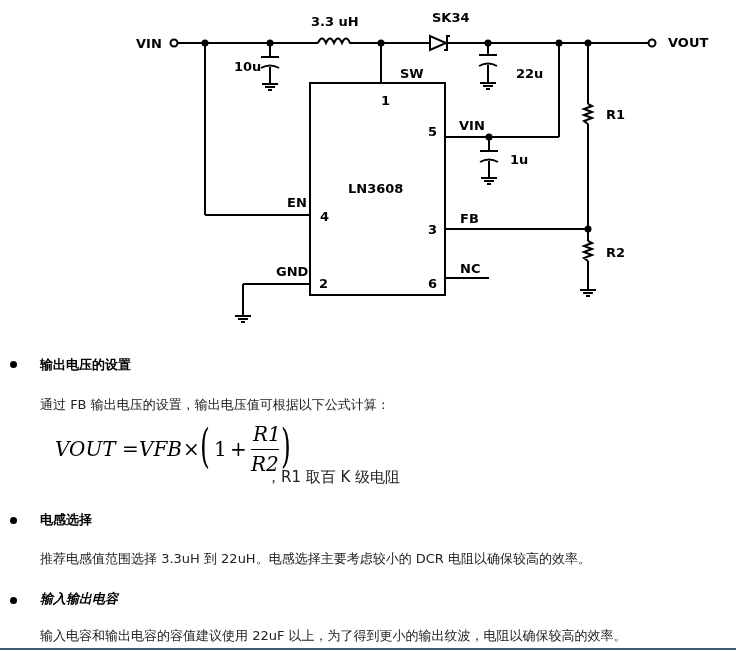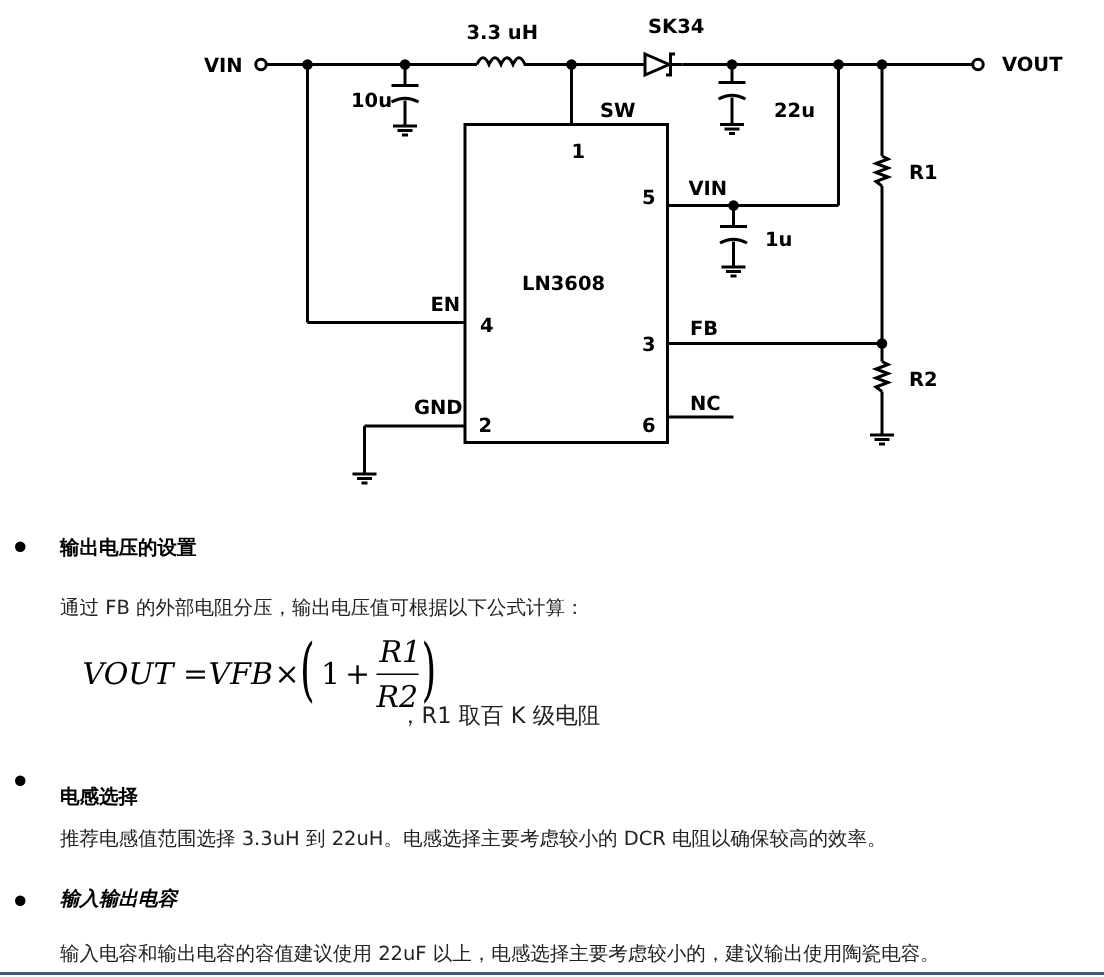--- a/index.html
+++ b/index.html
@@ -145,38 +145,38 @@
   <text class="lbl" x="460" y="223">FB</text>
   <text class="lbl" x="428" y="234">3</text>
   <text class="lbl" x="276" y="276">GND</text>
   <text class="lbl" x="319" y="288">2</text>
   <text class="lbl" x="460" y="273">NC</text>
   <text class="lbl" x="428" y="288">6</text>
 </svg>
 
 <div class="bullet" style="top:361px;"></div>
 <div class="heading" style="top:356px;">输出电压的设置</div>
-<div class="para" style="top:396px;">通过 FB 的外部电阻分压，输出电压值可根据以下公式计算：</div>
+<div class="para" style="top:396px;">通过 FB 输出电压的设置，输出电压值可根据以下公式计算：</div>
 
 <div class="formula">
   <span class="part" style="left:0; top:12px;">VOUT</span>
   <span class="part up" style="left:67px; top:12px;">=</span>
   <span class="part" style="left:84px; top:12px;">VFB</span>
   <span class="part up" style="left:128px; top:12px;">×</span>
   <span class="paren" style="left:145px; top:-6px;">(</span>
   <span class="part up" style="left:159px; top:12px;">1</span>
   <span class="part up" style="left:175px; top:12px;">+</span>
   <span class="part" style="left:198px; top:-3px;">R1</span>
   <div class="frac-line" style="left:196px; top:24px; width:28px;"></div>
   <span class="part" style="left:196px; top:27px;">R2</span>
   <span class="paren" style="left:226px; top:-6px;">)</span>
 </div>
 <div class="note">，R1 取百 K 级电阻</div>
 
 <div class="bullet" style="top:517px;"></div>
-<div class="heading" style="top:522px;">电感选择</div>
+<div class="heading" style="top:511px;">电感选择</div>
 <div class="para" style="top:550px;text-align:center;">推荐电感值范围选择 3.3uH 到 22uH。电感选择主要考虑较小的 DCR 电阻以确保较高的效率。</div>
 
 <div class="bullet" style="top:597px;"></div>
 <div class="heading" style="top:590px;font-style:italic;">输入输出电容</div>
-<div class="para" style="top:627px;">输入电容和输出电容的容值建议使用 22uF 以上，电感选择主要考虑较小的，建议输出使用陶瓷电容。</div>
+<div class="para" style="top:627px;">输入电容和输出电容的容值建议使用 22uF 以上，为了得到更小的输出纹波，电阻以确保较高的效率。</div>
 
 <div class="bottom-rule"></div>
 
 </body></html>

